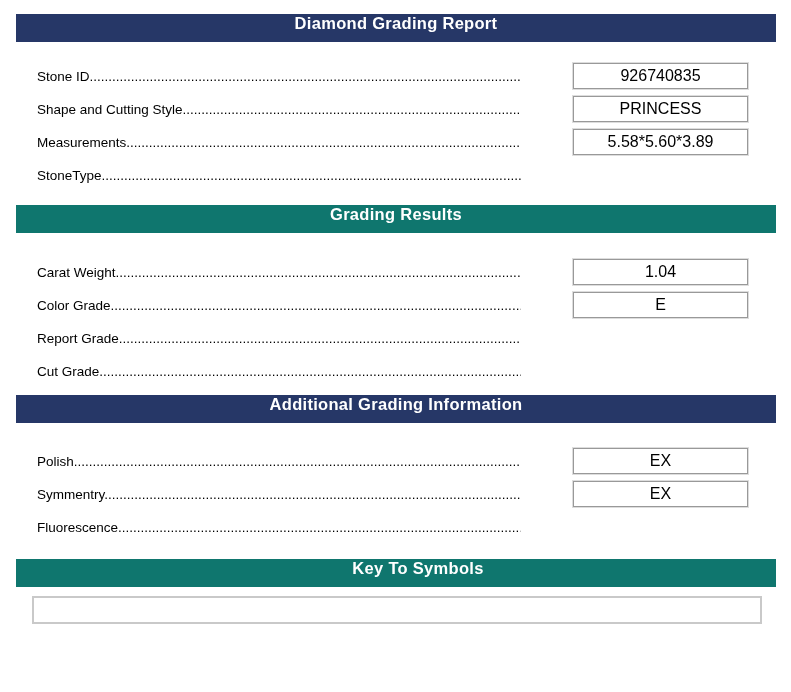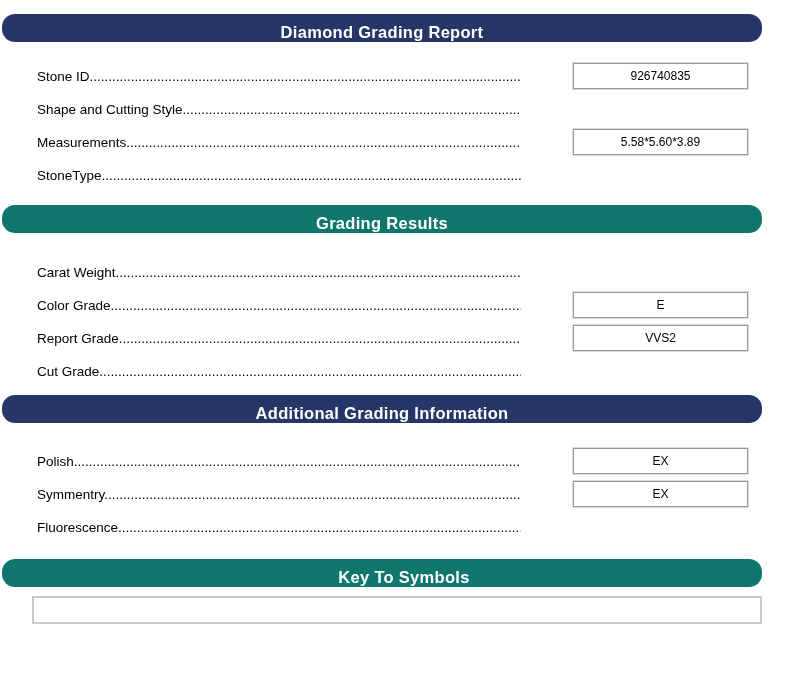--- a/index.html
+++ b/index.html
@@ -6,31 +6,30 @@
   html, body { margin: 0; padding: 0; }
   body {
     width: 791px;
     height: 692px;
     background: #ffffff;
     font-family: "Liberation Sans", sans-serif;
     color: #000;
     overflow: hidden;
   }
   .bar {
-    margin-left: 2px;
+    margin-left: 16px;
     width: 760px;
     height: 28px;
     display: flex;
-    align-items: flex-end;
+    align-items: flex-start;
     justify-content: center;
     color: #ffffff;
     font-weight: bold;
     font-size: 16.5px;
     letter-spacing: 0.3px;
-    border-radius: 13px;
   }
   .bar.navy { background: #263767; }
   .bar.gray { background: #0f766e; }
   .bar-top  { margin-top: 14px; }
   .bar-s2   { margin-top: 17px; }
   .bar-s3   { margin-top: 11px; }
   .bar-s4   { margin-top: 19px; padding-left: 44px; }
 
   .rows-1 { padding-top: 21px; }
   .rows-2 { padding-top: 26px; }
@@ -55,21 +54,21 @@
     left: 536px;
     top: 0;
     width: 175px;
     height: 26px;
     background: #ffffff;
     border: 1px solid #999999;
     box-shadow: 0 0 0 1px #dddddd;
     display: flex;
     align-items: center;
     justify-content: center;
-    font-size: 12px;
+    font-size: 16px;
   }
   .keybox {
     margin-top: 9px;
     margin-left: 32px;
     width: 730px;
     height: 28px;
     background: #ffffff;
     border: 2px solid #c9c9c9;
   }
 </style>
@@ -80,45 +79,46 @@
   <span>Diamond Grading Report</span>
 </div>
 
 <div class="rows-1">
   <div class="row">
     <span class="leader"><span>Stone ID</span><span>..........................................................................................................................................................................</span></span>
     <span class="vbox">926740835</span>
   </div>
   <div class="row">
     <span class="leader"><span>Shape and Cutting Style</span><span>..........................................................................................................................................................................</span></span>
+    <span class="vbox">PRINCESS</span>
   </div>
   <div class="row">
     <span class="leader"><span>Measurements</span><span>..........................................................................................................................................................................</span></span>
     <span class="vbox">5.58*5.60*3.89</span>
   </div>
   <div class="row">
     <span class="leader"><span>StoneType</span><span>..........................................................................................................................................................................</span></span>
   </div>
 </div>
 
 <div class="bar gray bar-s2">
   <span>Grading Results</span>
 </div>
 
 <div class="rows-2">
   <div class="row">
     <span class="leader"><span>Carat Weight</span><span>..........................................................................................................................................................................</span></span>
+    <span class="vbox">1.04</span>
   </div>
   <div class="row">
     <span class="leader"><span>Color Grade</span><span>..........................................................................................................................................................................</span></span>
     <span class="vbox">E</span>
   </div>
   <div class="row">
     <span class="leader"><span>Report Grade</span><span>..........................................................................................................................................................................</span></span>
-    <span class="vbox">VVS2</span>
   </div>
   <div class="row">
     <span class="leader"><span>Cut Grade</span><span>..........................................................................................................................................................................</span></span>
   </div>
 </div>
 
 <div class="bar navy bar-s3">
   <span>Additional Grading Information</span>
 </div>
 

